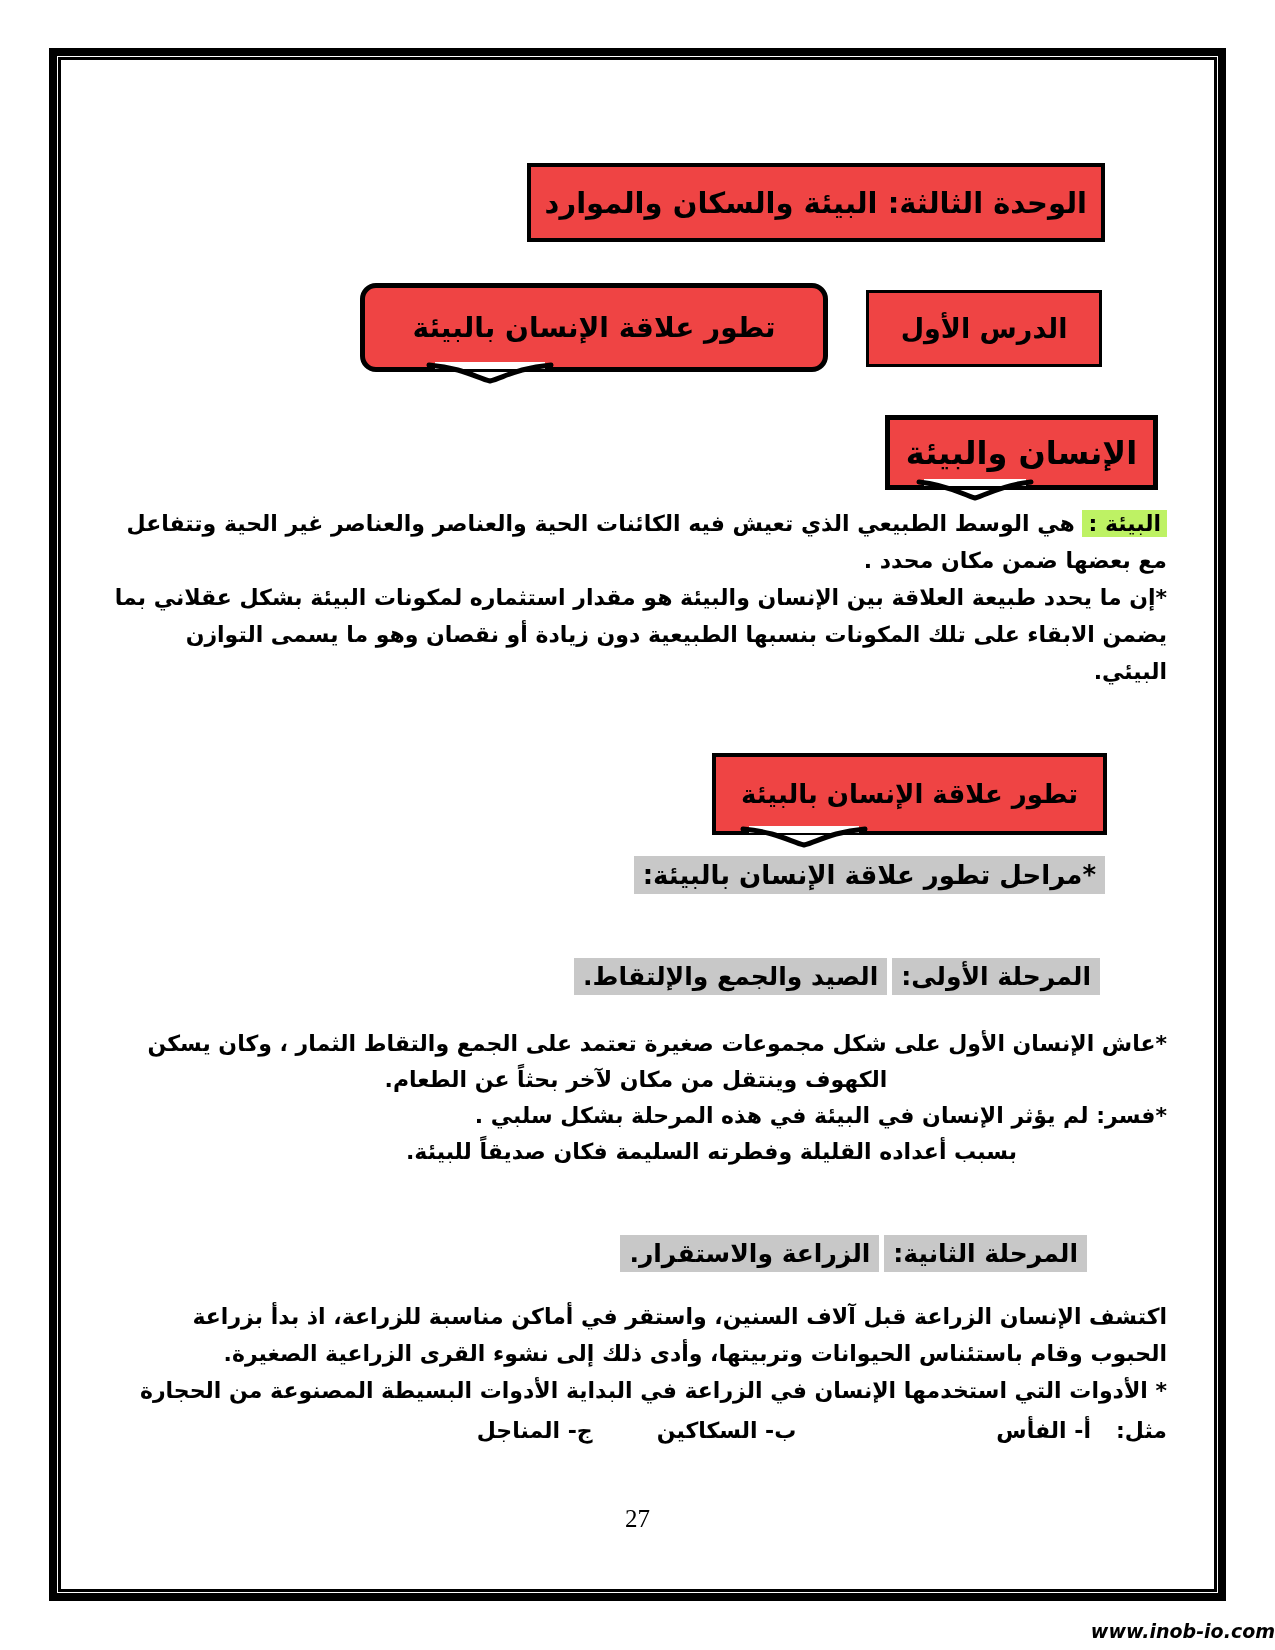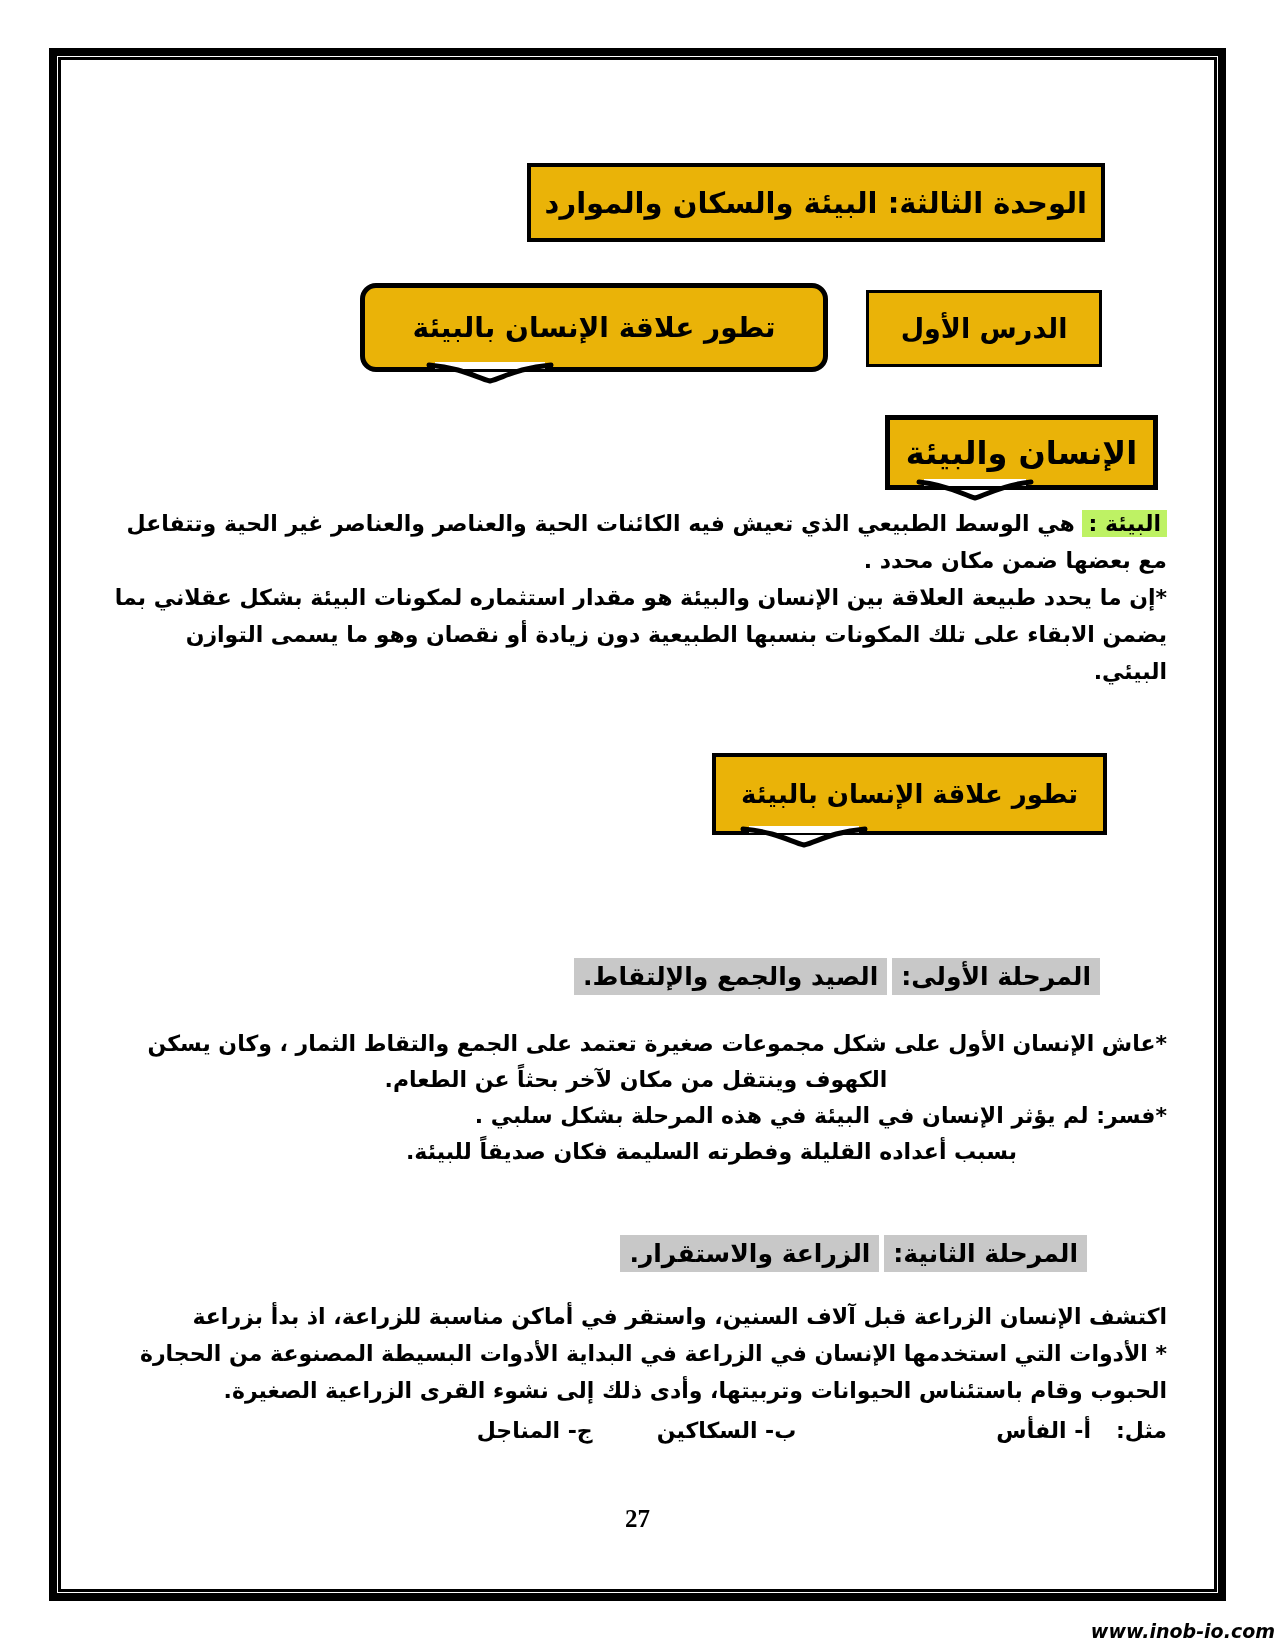--- a/index.html
+++ b/index.html
@@ -16,21 +16,21 @@
     position:absolute;left:49px;top:48px;width:1177px;height:1553px;
     box-sizing:border-box;border:8px solid #000;
   }
   .frame-inner{
     position:absolute;inset:1px;border:3px solid #000;
   }
   
   .box{
     position:absolute;box-sizing:border-box;
     display:flex;align-items:center;justify-content:center;
-    font-weight:bold;text-align:right;background:#eab308;
+    font-weight:bold;text-align:right;background:#ef4444;
     direction:rtl;
   }
   .unit-box{top:163px;right:170px;min-width:520px;height:79px;border:4px solid #000;font-size:29px;padding:0 14px;}
   .lesson-box{top:290px;right:173px;width:236px;height:77px;border:3px solid #000;font-size:27px;}
   .round-box{top:283px;left:360px;width:468px;height:89px;border:5px solid #000;border-radius:16px;font-size:28px;}
   .section-box{top:415px;left:885px;width:273px;height:75px;border:5px solid #000;font-size:32px;}
   .dev-box{top:753px;left:712px;width:395px;height:82px;border:4px solid #000;font-size:26px;}
   .notch{position:absolute;height:22px;pointer-events:none;}
   
   .para{
@@ -48,21 +48,21 @@
   .stages-heading{top:856px;right:170px;font-size:26px;}
   .stage1-heading{top:958px;right:175px;font-size:25px;}
   .stage2-heading{top:1235px;right:188px;font-size:25px;}
   .heading-row .seg{background:#c8c8c8;padding:4px 9px;}
   .tools-row{display:flex;align-items:baseline;white-space:nowrap;margin-top:3px;}
   .tools-row .t-label{margin-left:25px;}
   .tools-row .t-a{margin-left:200px;}
   .tools-row .t-b{margin-left:64px;}
   .page-number{
     position:absolute;top:1505px;left:0;width:1275px;text-align:center;
-    font-family:"Liberation Serif","DejaVu Serif",serif;font-size:25px;font-weight:bold;
+    font-family:"Liberation Serif","DejaVu Serif",serif;font-size:25px;font-weight:normal;
   }
   .watermark{
     position:absolute;top:1620px;right:0;
     font-size:19px;font-weight:bold;font-style:italic;
     font-family:"DejaVu Sans",sans-serif;
   }
 </style>
 </head>
 <body>
 
@@ -108,42 +108,45 @@
   </div>
 
   <div class="box dev-box">
     <span>تطور علاقة الإنسان بالبيئة</span>
     <svg class="notch" style="left:23px;bottom:-17px;" width="130" height="22">
       <rect x="10" y="0" width="110" height="7" fill="#ffffff"></rect>
       <path d="M4 3 C38 6 52 16 65 19 C78 16 92 6 126 3" fill="none" stroke="#000" stroke-width="5" stroke-linecap="round"></path>
     </svg>
   </div>
 
+  <div class="heading-row stages-heading">
+    <span class="seg">*مراحل تطور علاقة الإنسان بالبيئة:</span>
+  </div>
 
   <div class="heading-row stage1-heading">
     <span class="seg">المرحلة الأولى:</span>
     <span class="seg">الصيد والجمع والإلتقاط.</span>
   </div>
 
   <div class="para" style="top:1026px;line-height:36px;">
     <div class="ln">*عاش الإنسان الأول على شكل مجموعات صغيرة تعتمد على الجمع والتقاط الثمار ، وكان يسكن</div>
     <div class="ln center">الكهوف وينتقل من مكان لآخر بحثاً عن الطعام.</div>
     <div class="ln">*فسر: لم يؤثر الإنسان في البيئة في هذه المرحلة بشكل سلبي .</div>
     <div class="ln indent">بسبب أعداده القليلة وفطرته السليمة فكان صديقاً للبيئة.</div>
   </div>
 
   <div class="heading-row stage2-heading">
     <span class="seg">المرحلة الثانية:</span>
     <span class="seg">الزراعة والاستقرار.</span>
   </div>
 
   <div class="para" style="top:1298px;">
     <div class="ln">اكتشف الإنسان الزراعة قبل آلاف السنين، واستقر في أماكن مناسبة للزراعة، اذ بدأ بزراعة</div>
+    <div class="ln">الحبوب وقام باستئناس الحيوانات وتربيتها، وأدى ذلك إلى نشوء القرى الزراعية الصغيرة.</div>
     <div class="ln">* الأدوات التي استخدمها الإنسان في الزراعة في البداية الأدوات البسيطة المصنوعة من الحجارة</div>
-    <div class="ln">الحبوب وقام باستئناس الحيوانات وتربيتها، وأدى ذلك إلى نشوء القرى الزراعية الصغيرة.</div>
     <div class="ln tools-row">
       <span class="t-label">مثل:</span>
       <span class="t-a">أ- الفأس</span>
       <span class="t-b">ب- السكاكين</span>
       <span class="t-c">ج- المناجل</span>
     </div>
   </div>
 
   <div class="page-number">27</div>
 

